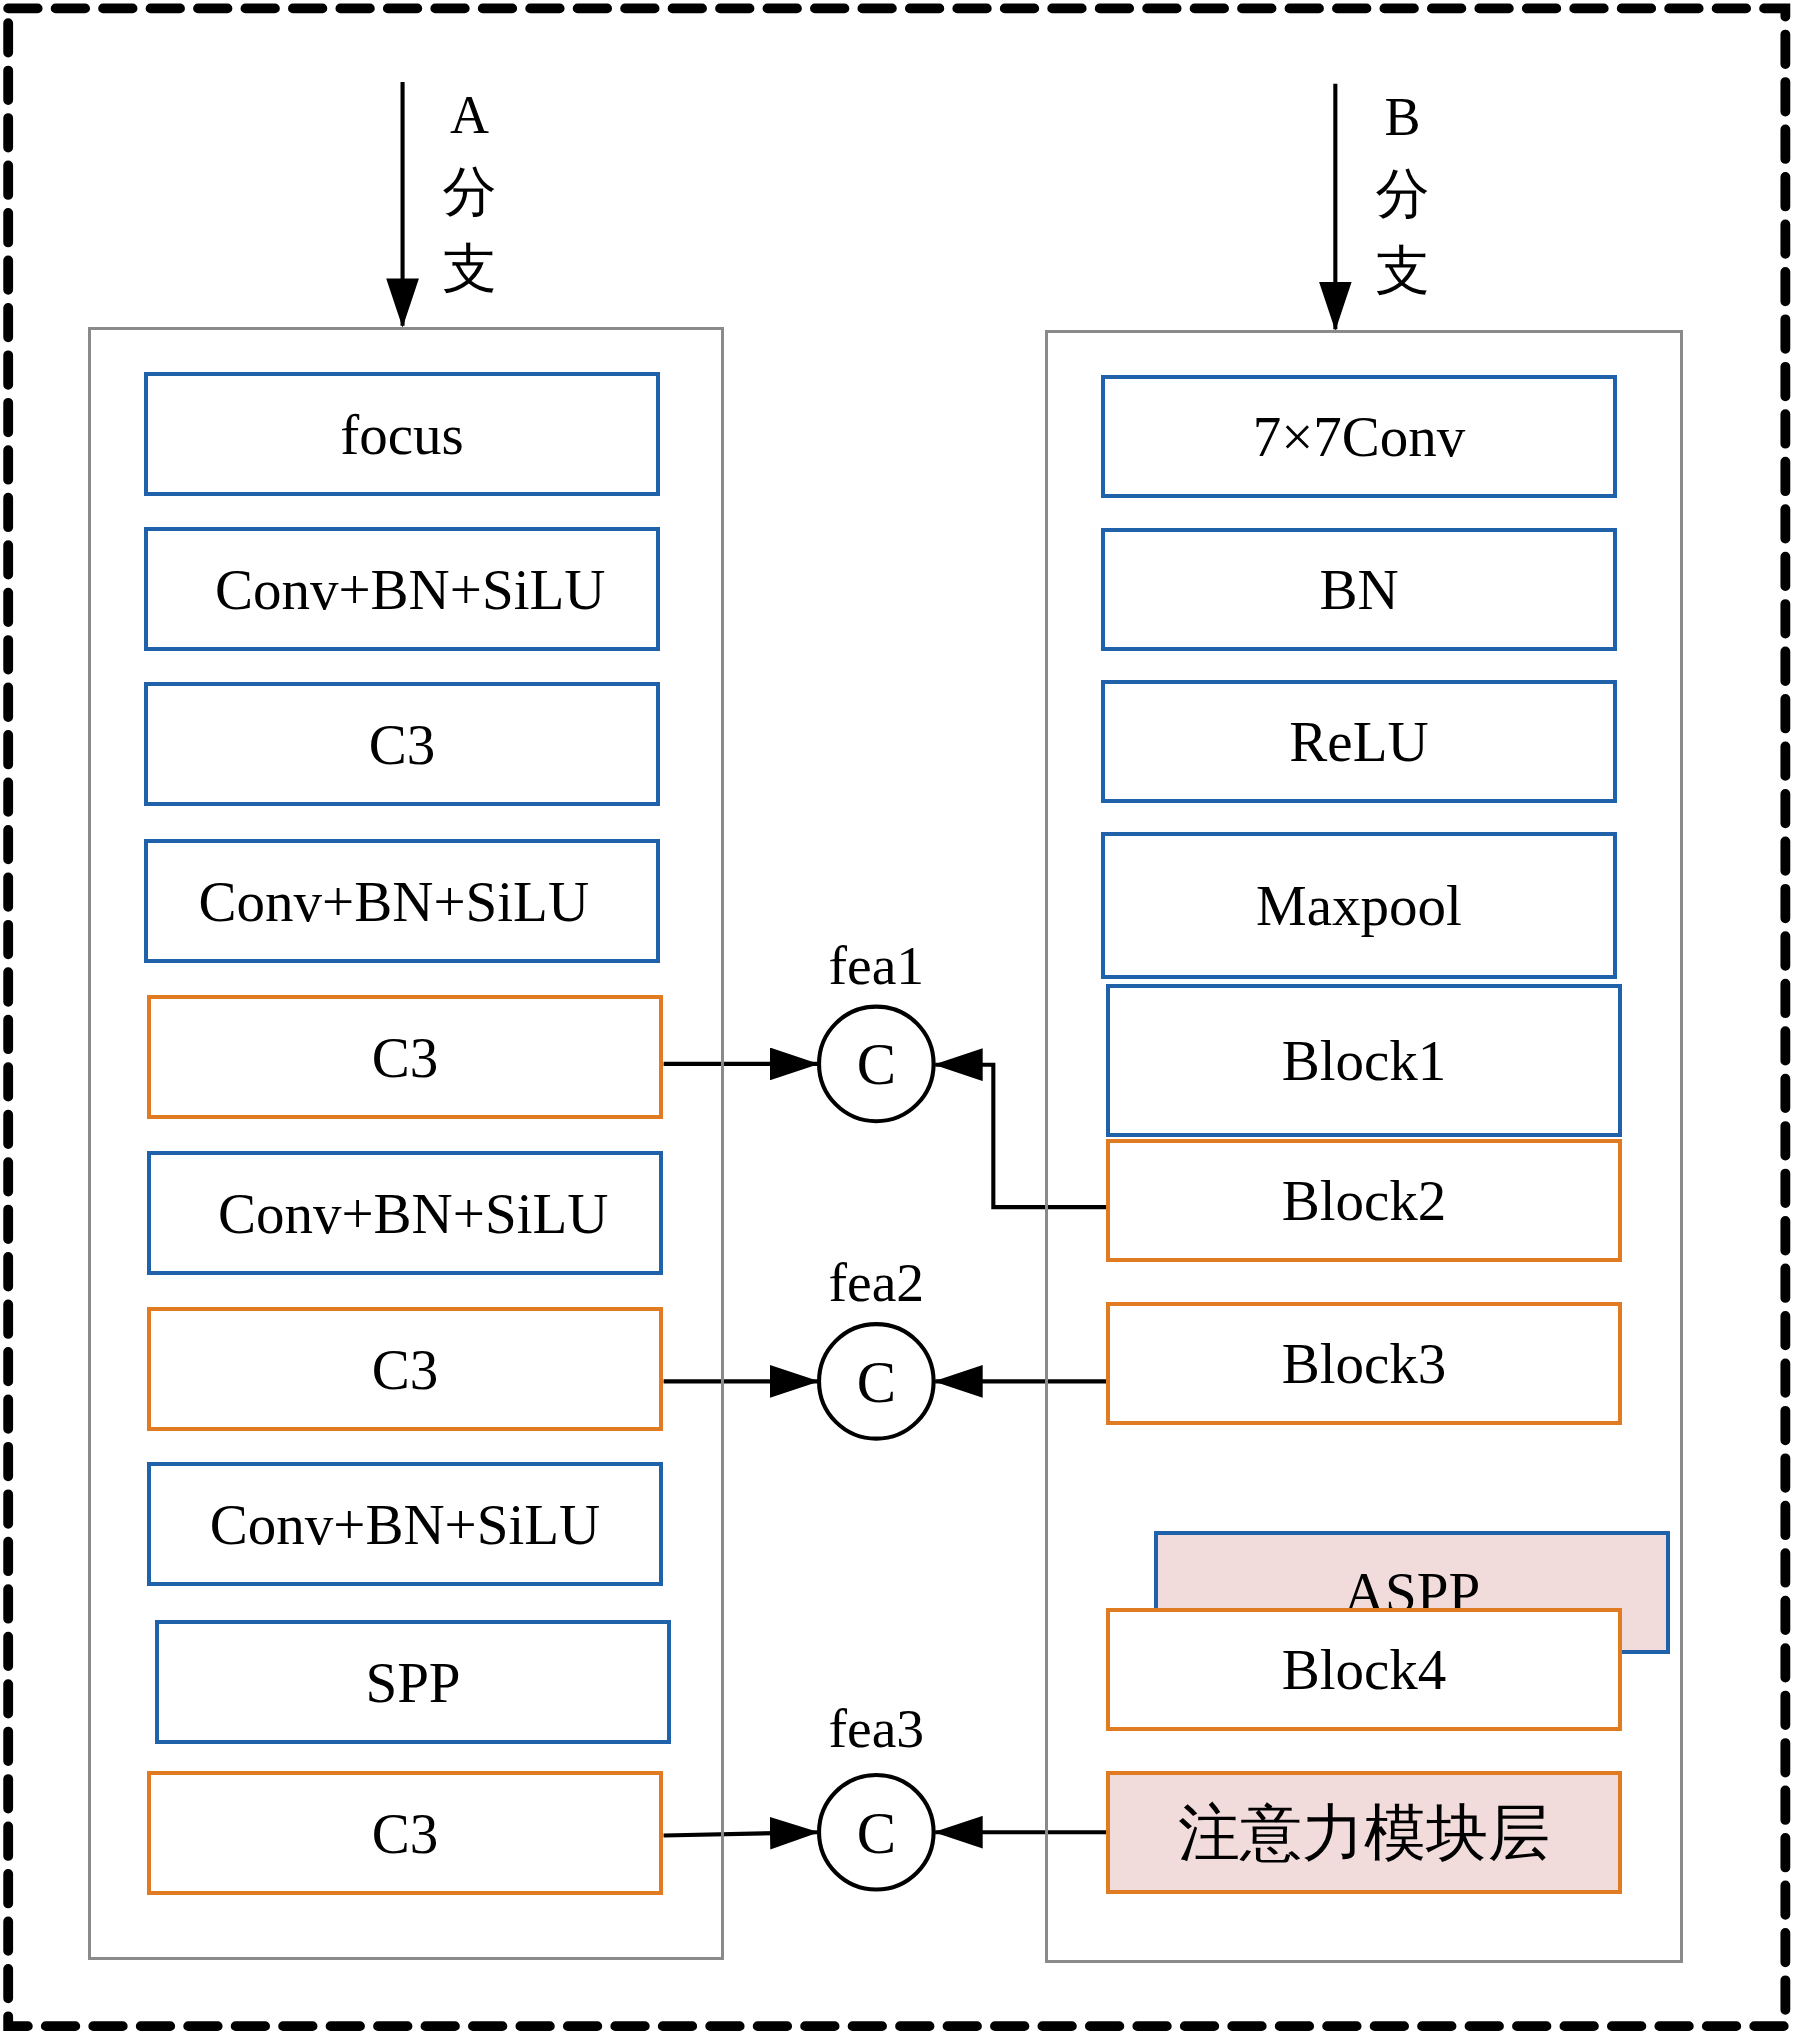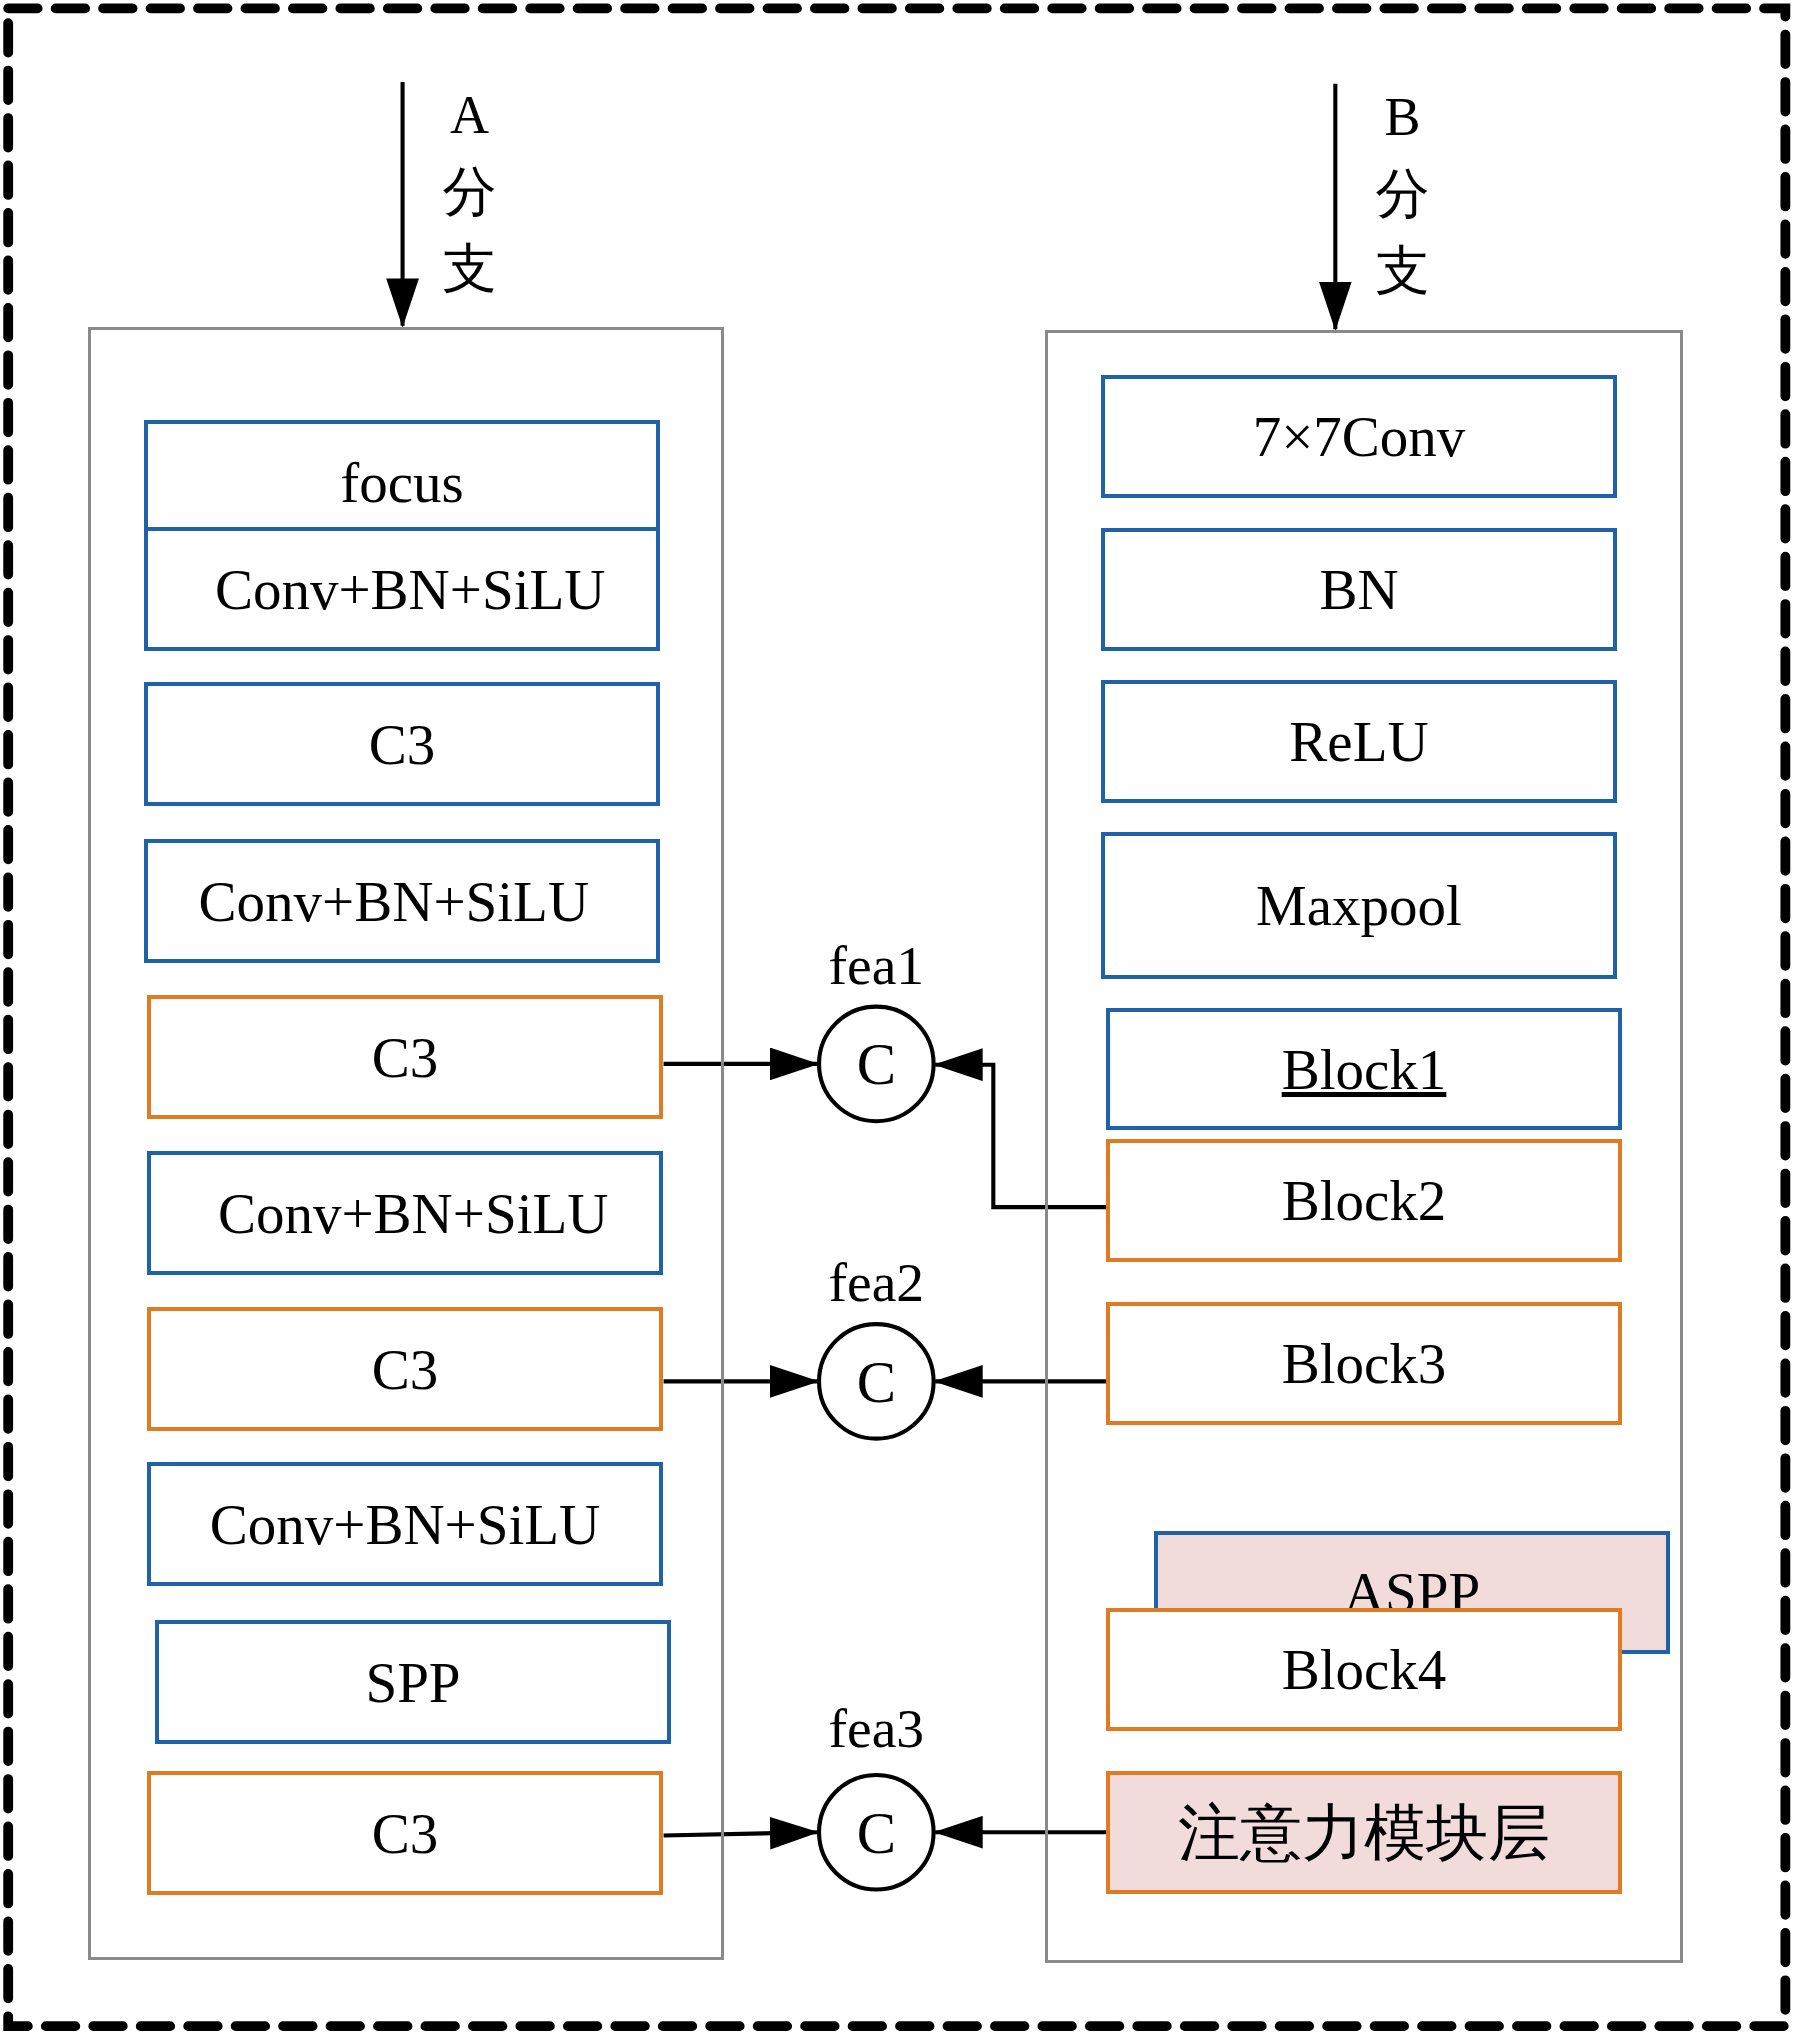--- a/index.html
+++ b/index.html
@@ -68,21 +68,21 @@
   <div class="branch-label" style="left:1370px; top:90px;">
     <div>B</div>
     <div style="margin-top:23px;">分</div>
     <div style="margin-top:23px;">支</div>
   </div>
 
   <div class="branch-panel" style="left:88px; top:327px; width:636px; height:1633px;"></div>
 
   <div class="branch-panel" style="left:1045px; top:330px; width:638px; height:1633px;"></div>
 
-  <div class="block" style="left:144px; top:372px; width:516px; height:124px;margin-top:48px;">
+  <div class="block" style="left:144px; top:372px; width:516px; height:124px;">
     <span>focus</span>
   </div>
   <div class="block" style="left:144px; top:527px; width:516px; height:124px;">
     <span style="margin-left:16.4px;">Conv+BN+SiLU</span>
   </div>
   <div class="block" style="left:144px; top:682px; width:516px; height:124px;">
     <span>C3</span>
   </div>
   <div class="block" style="left:144px; top:839px; width:516px; height:124px;">
     <span style="margin-right:16.4px;">Conv+BN+SiLU</span>
@@ -111,21 +111,21 @@
   </div>
   <div class="block" style="left:1101px; top:528px; width:516px; height:123px;">
     <span>BN</span>
   </div>
   <div class="block" style="left:1101px; top:680px; width:516px; height:123px;">
     <span>ReLU</span>
   </div>
   <div class="block" style="left:1101px; top:832px; width:516px; height:147px;">
     <span>Maxpool</span>
   </div>
-  <div class="block" style="left:1106px; top:1008px; width:516px; height:122px;text-decoration:underline;">
+  <div class="block" style="left:1106px; top:984px; width:516px; height:153px;">
     <span>Block1</span>
   </div>
   <div class="block orange" style="left:1106px; top:1139px; width:516px; height:123px;">
     <span>Block2</span>
   </div>
   <div class="block orange" style="left:1106px; top:1302px; width:516px; height:123px;">
     <span>Block3</span>
   </div>
   <div class="block pink" style="left:1106px; top:1531px; width:516px; height:123px;margin-left:48px;">
     <span>ASPP</span>

